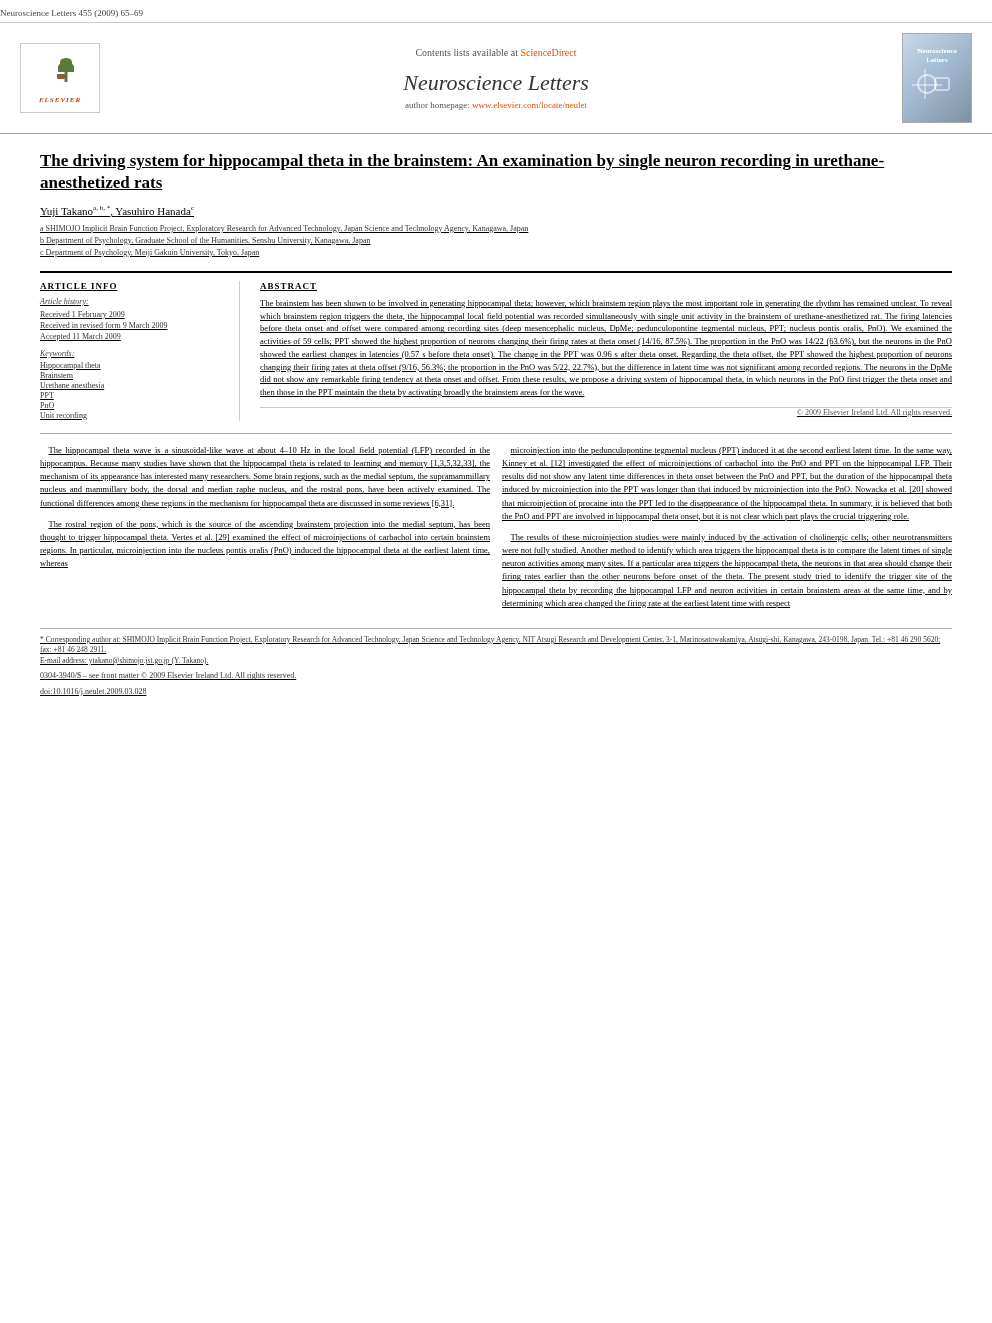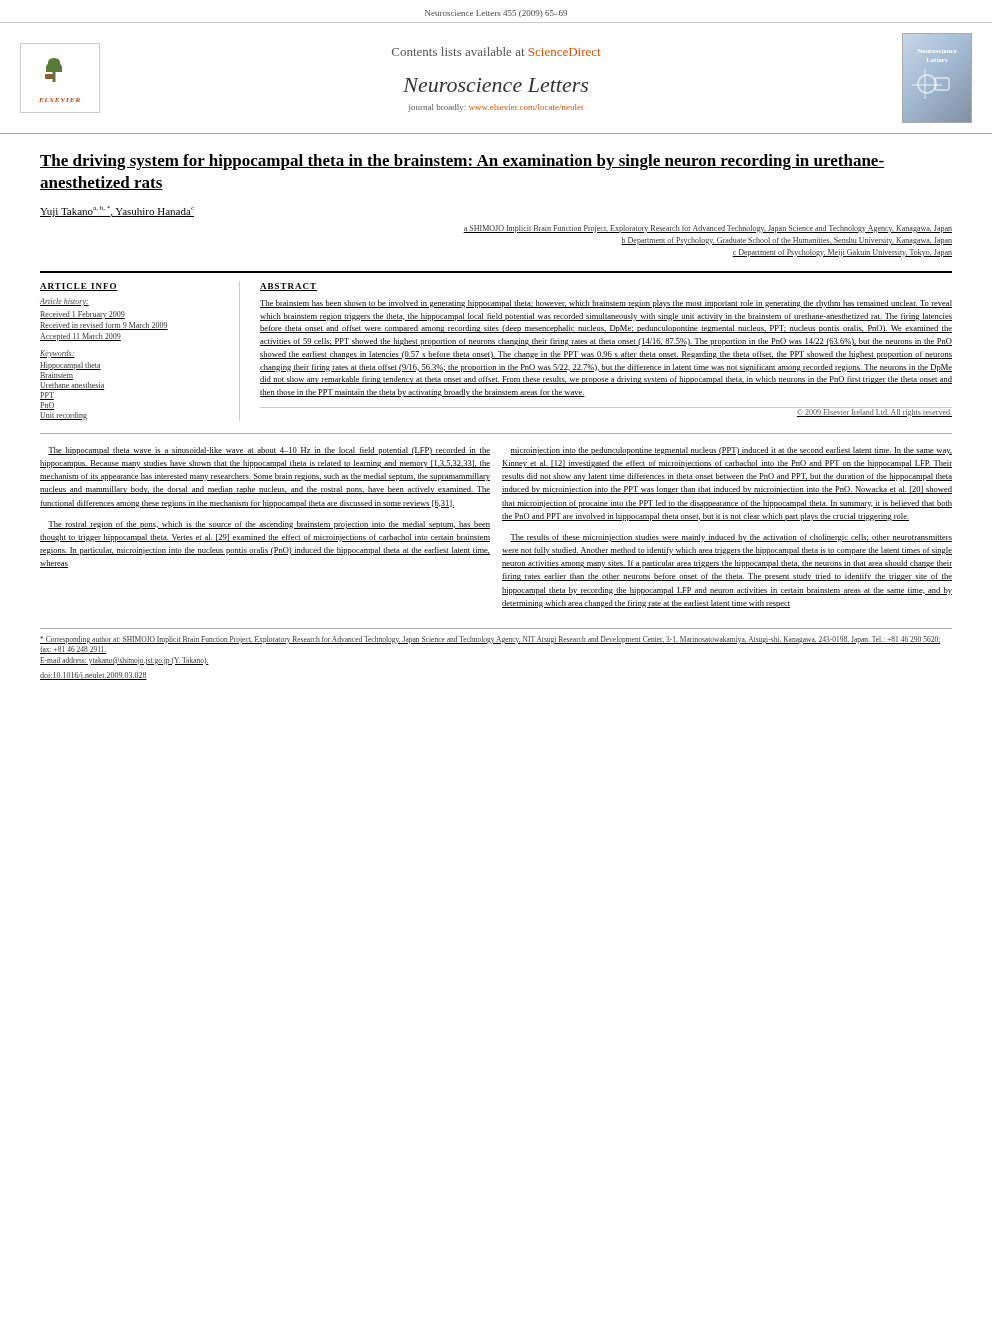--- a/index.html
+++ b/index.html
@@ -12,21 +12,20 @@
       min-height: 1323px;
     }
     .page {
       width: 992px;
       min-height: 1323px;
       background: #fff;
       padding: 0;
     }
     
     .top-bar {
-      text-align: center;
       font-size: 9px;
       color: #444;
       padding: 8px 0 4px 0;
       border-bottom: 1px solid #ccc;
     }
     
     .header-area {
       display: flex;
       align-items: center;
       border-bottom: 1px solid #aaa;
@@ -45,21 +44,21 @@
       align-items: center;
       justify-content: center;
       height: 70px;
       width: 80px;
     }
     .header-center {
       flex: 1;
       text-align: center;
     }
     .sciencedirect-line {
-      font-size: 13px;
+      font-size: 10px;
       color: #555;
       margin-bottom: 12px;
     }
     .journal-title {
       font-size: 22px;
       font-style: italic;
       color: #333;
       font-weight: normal;
       margin-bottom: 4px;
     }
@@ -108,21 +107,20 @@
     .author-sup {
       font-size: 7px;
       vertical-align: super;
     }
     
     .affiliations {
       font-size: 8px;
       color: #333;
       margin-bottom: 12px;
       line-height: 1.5;
-      text-align: right;
     }
     
     .two-col {
       display: flex;
       gap: 20px;
       margin-bottom: 12px;
       border-top: 2px solid #000;
       padding-top: 8px;
     }
     .article-info-col {
@@ -226,41 +224,41 @@
 
   <div class="top-bar">
     <span>Neuroscience Letters 455 (2009) 65–69</span>
   </div>
 
   <div class="header-area">
 
     <div class="header-logo-left">
       <div class="elsevier-box">
 
-        <div style="display:flex;flex-direction:column;align-items:flex-start;gap:12px;">
+        <div style="display:flex;flex-direction:column;align-items:flex-end;gap:12px;">
 
           <div style="width:30px;height:30px;position:relative;margin-bottom:2px;">
             <div style="position:absolute;bottom:0;left:50%;transform:translateX(-50%);width:3px;height:14px;background:#5a7a3a;"></div>
             <div style="position:absolute;bottom:10px;left:50%;transform:translateX(-50%);width:16px;height:10px;background:#5a7a3a;border-radius:50% 50% 0 0;"></div>
             <div style="position:absolute;bottom:16px;left:50%;transform:translateX(-50%);width:12px;height:8px;background:#5a7a3a;border-radius:50% 50% 0 0;"></div>
             <div style="position:absolute;bottom:3px;left:6px;width:8px;height:5px;background:#8a6030;border-radius:1px;"></div>
           </div>
           <div style="font-size:7px;font-weight:bold;color:#c04000;letter-spacing:1px;font-style:italic;">ELSEVIER</div>
         </div>
       </div>
     </div>
 
     <div class="header-center">
       <div class="sciencedirect-line">
         <span>Contents lists available at</span>
         <span style="color:#e05000;">ScienceDirect</span>
       </div>
       <div class="journal-title">Neuroscience Letters</div>
       <div class="journal-homepage">
-        <span>journal broadly:</span>
+        <span>author homepage:</span>
         <span style="color:#e05000;">www.elsevier.com/locate/neulet</span>
       </div>
     </div>
 
     <div class="header-logo-right">
       <div class="journal-thumb">
         <div style="font-size:7px;font-weight:bold;text-align:center;line-height:1.3;">Neuroscience Letters</div>
 
         <div style="margin-top:4px;width:50px;height:40px;position:relative;">
           <div style="position:absolute;top:5px;left:5px;width:20px;height:20px;border:2px solid rgba(255,255,255,0.6);border-radius:50%;"></div>
@@ -323,17 +321,20 @@
 
       <div class="body-col">
         <p class="indent">microinjection into the pedunculopontine tegmental nucleus (PPT) induced it at the second earliest latent time. In the same way, Kinney et al. [12] investigated the effect of microinjections of carbachol into the PnO and PPT on the hippocampal LFP. Their results did not show any latent time differences in theta onset between the PnO and PPT, but the duration of the hippocampal theta induced by microinjection into the PPT was longer than that induced by microinjection into the PnO. Nowacka et al. [20] showed that microinjection of procaine into the PPT led to the disappearance of the hippocampal theta. In summary, it is believed that both the PnO and PPT are involved in hippocampal theta onset, but it is not clear which part plays the crucial triggering role.</p>
         <p class="indent">The results of these microinjection studies were mainly induced by the activation of cholinergic cells; other neurotransmitters were not fully studied. Another method to identify which area triggers the hippocampal theta is to compare the latent times of single neuron activities among many sites. If a particular area triggers the hippocampal theta, the neurons in that area should change their firing rates earlier than the other neurons before onset of the theta. The present study tried to identify the trigger site of the hippocampal theta by recording the hippocampal LFP and neuron activities in certain brainstem areas at the same time, and by determining which area changed the firing rate at the earliest latent time with respect</p>
       </div>
     </div>
 
     <div class="footnote-area">
       <div>* Corresponding author at: SHIMOJO Implicit Brain Function Project, Exploratory Research for Advanced Technology, Japan Science and Technology Agency, NIT Atsugi Research and Development Center, 3-1, Marinosatowakamiya, Atsugi-shi, Kanagawa, 243-0198, Japan. Tel.: +81 46 290 5620; fax: +81 46 248 2911.</div>
       <div>E-mail address: ytakano@shimojo.jst.go.jp (Y. Takano).</div>
+      <div class="doi-line">
+        <span>0304-3940/$ – see front matter © 2009 Elsevier Ireland Ltd. All rights reserved.</span>
+      </div>
       <div class="doi-line">doi:10.1016/j.neulet.2009.03.028</div>
     </div>
 
   </div>
 </div>
 
 </body></html>

